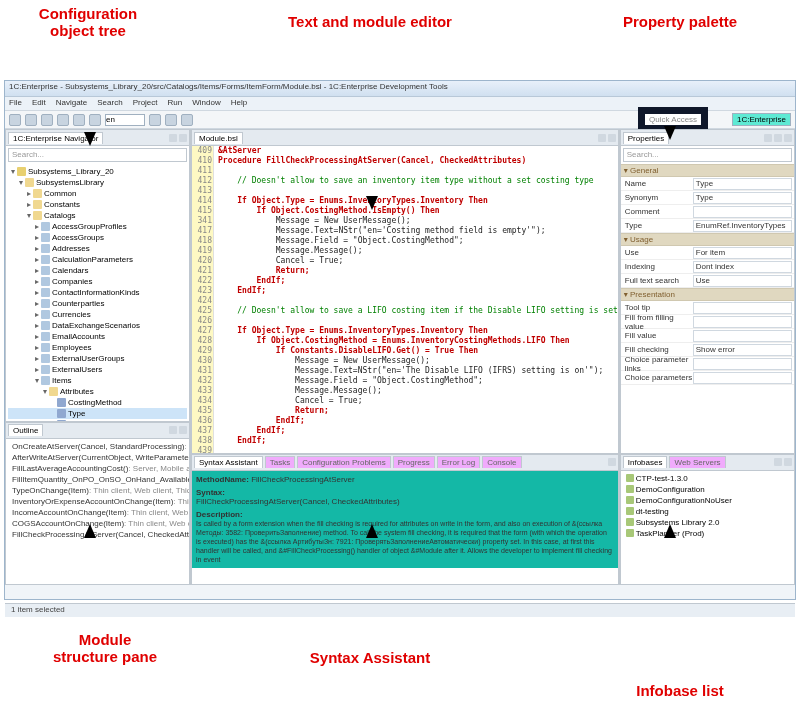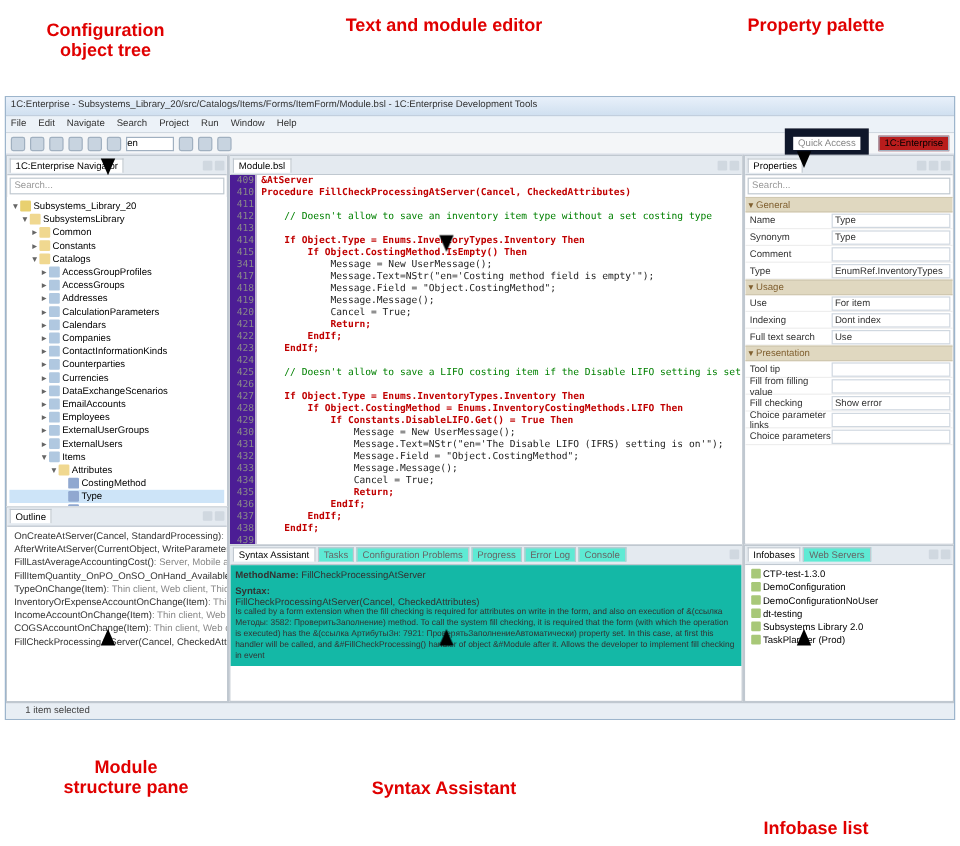--- a/index.html
+++ b/index.html
@@ -9,49 +9,49 @@
   .arrow { position: absolute; z-index: 999; }
   
   .ide { position: absolute; top: 80px; left: 4px; width: 792px; height: 520px; border: 1px solid #9db5cc; background: #f0f4f8; }
   .titlebar { height: 16px; background: linear-gradient(#e8f0fa, #d0e0f0); border-bottom: 1px solid #b8c8d8; padding: 1px 4px; font-size: 8px; color: #333; white-space: nowrap; overflow: hidden; }
   .menubar { height: 14px; background: #ecf2f8; border-bottom: 1px solid #d0d8e0; padding: 1px 4px; font-size: 8px; }
   .menubar span { margin-right: 10px; color: #333; }
   .toolbar { height: 18px; background: #f4f6f8; border-bottom: 1px solid #d0d8e0; display: flex; align-items: center; padding: 0 4px; gap: 4px; }
   .ticon { width: 12px; height: 12px; background: #c8d4e0; border: 1px solid #a0b0c0; border-radius: 2px; }
   .combo { height: 12px; font-size: 8px; border: 1px solid #a0b0c0; background: #fff; width: 40px; }
   .quickaccess { margin-left: auto; font-size: 8px; border: 7px solid #0f172a; padding: 1px 4px; background: #fff; color: #888; }
-  .perspective { font-size: 8px; border: 1px solid #a0b0c0; padding: 1px 4px; background: #b91c1c; margin-left: 4px; }
+  .perspective { font-size: 8px; border: 1px solid #a0b0c0; padding: 1px 4px; background: #5eead4; margin-left: 20px; }
   
   .main-area { display: flex; height: calc(100% - 62px); }
   .left-col { width: 186px; display: flex; flex-direction: column; border-right: 1px solid #c0c8d0; }
   .mid-col { flex: 1; display: flex; flex-direction: column; }
   .right-col { width: 232px; display: flex; flex-direction: column; border-left: 1px solid #c0c8d0; }
   
   .pane { background: #fff; border: 1px solid #c0c8d0; display: flex; flex-direction: column; overflow: hidden; }
   .pane-tabbar { height: 16px; background: #e4eaf0; border-bottom: 1px solid #c0c8d0; display: flex; align-items: center; padding: 0 2px; gap: 2px; }
   .pane-tab { font-size: 8px; padding: 1px 4px; background: #fff; border: 1px solid #c0c8d0; border-bottom: none; }
-  .pane-tab.inactive { background: #5eead4; color: #666; }
+  .pane-tab.inactive { background: #f0abfc; color: #666; }
   .pane-toolbar-icons { margin-left: auto; display: flex; gap: 2px; }
   .mini-ic { width: 8px; height: 8px; background: #d0d8e0; border-radius: 1px; }
   .pane-body { flex: 1; overflow: auto; padding: 2px; font-size: 8px; background: #fff; }
   
   .search-box { height: 14px; border: 1px solid #c0c8d0; margin: 2px; font-size: 8px; padding: 1px 3px; color: #999; background: #fff; }
   
   .tree-row { display: flex; align-items: center; white-space: nowrap; padding: 0 1px; height: 11px; }
   .tree-row.sel { background: #cde4f8; }
   .tw { display: inline-block; width: 8px; text-align: center; color: #666; }
   .ic { display: inline-block; width: 9px; height: 9px; margin-right: 2px; border-radius: 1px; }
   .ic-proj { background: #e8d070; }
   .ic-folder { background: #f0d890; }
   .ic-item { background: #b0c8e0; }
   .ic-attr { background: #90a8d0; }
   .indent { display: inline-block; }
   
   .code-line { display: flex; font-family: Consolas, monospace; font-size: 8px; line-height: 10px; white-space: pre; }
-  .lineno { width: 22px; text-align: right; color: #888; padding-right: 1px; background: #4c1d95; border-right: 1px solid #e0e0e0; flex-shrink: 0; }
+  .lineno { width: 22px; text-align: right; color: #888; padding-right: 1px; background: #fef9c3; border-right: 1px solid #e0e0e0; flex-shrink: 0; }
   .code-txt { padding-left: 4px; }
   .kw { color: #c00000; font-weight: bold; }
   .cm { color: #008000; }
   .st { color: #222; }
   .lt { color: #000; }
   
   .prop-search { height: 14px; border: 1px solid #c0c8d0; margin: 2px; font-size: 8px; padding: 1px 3px; color: #999; }
   .prop-section { background: #e0d8c0; color: #806030; font-size: 8px; padding: 1px 3px; border-top: 1px solid #d0c8b0; border-bottom: 1px solid #d0c8b0; }
   .prop-row { display: flex; height: 14px; border-bottom: 1px solid #eee; align-items: center; }
   .prop-label { width: 72px; font-size: 8px; color: #333; padding-left: 4px; }
@@ -61,26 +61,26 @@
   .outline-row .ic { width: 8px; height: 8px; }
   .oname { color: #333; }
   .odet { color: #888; }
   
   .sa-body { font-size: 8px; color: #333; padding: 4px; background: #14b8a6; }
   .sa-h { font-weight: bold; margin-top: 4px; }
   
   .ib-row { display: flex; align-items: center; height: 11px; font-size: 8px; padding-left: 3px; white-space: nowrap; }
   .ib-row .ic { width: 8px; height: 8px; background: #a8c878; }
   
-  .statusbar { height: 14px; background: #e8eef4; border-top: 1px solid #c0c8d0; font-size: 8px; padding: 1px 16px; color: #444; }
+  .statusbar { height: 14px; background: #e8eef4; border-top: 1px solid #c0c8d0; font-size: 8px; padding: 1px 6px; color: #444; margin-top: 18px; }
 </style>
 </head>
 <body>
 
-<div class="annotation" style="top:18px; left:18px; width:140px;">Configuration<br>object tree</div>
+<div class="annotation" style="top:6px; left:18px; width:140px;">Configuration<br>object tree</div>
 <div class="annotation" style="top:14px; left:240px; width:260px;">Text and module editor</div>
 <div class="annotation" style="top:14px; left:580px; width:200px;">Property palette</div>
 <div class="annotation" style="top:632px; left:30px; width:150px;">Module<br>structure pane</div>
 <div class="annotation" style="top:650px; left:270px; width:200px;">Syntax Assistant</div>
 <div class="annotation" style="top:650px; left:590px; width:180px;margin-top:33px;">Infobase list</div>
 
 <svg class="arrow" style="top:38px; left:80px;" width="20" height="110">
     <line x1="10" y1="0" x2="10" y2="96"></line>
     <polygon points="10,108 4,94 16,94"></polygon>
   </svg>
@@ -270,20 +270,21 @@
             <span class="pane-tab inactive">Error Log</span>
             <span class="pane-tab inactive">Console</span>
             <span class="pane-toolbar-icons">
               <span class="mini-ic"></span>
             </span>
           </div>
         <div class="sa-body">
           <div><b>MethodName:</b> <span>FillCheckProcessingAtServer</span></div>
           <div class="sa-h">Syntax:</div>
           <div>FillCheckProcessingAtServer(Cancel, CheckedAttributes)</div>
+          <div class="sa-h">Description:</div>
           <div style="font-size:7px; line-height:9px;">Is called by a form extension when the fill checking is required for attributes on write in the form, and also on execution of &amp;(ссылка Методы: 3582: ПроверитьЗаполнение) method. To call the system fill checking, it is required that the form (with which the operation is executed) has the &amp;(ссылка АртибутыЗн: 7921: ПроверятьЗаполнениеАвтоматически) property set. In this case, at first this handler will be called, and &amp;#FillCheckProcessing() handler of object &amp;#Module after it. Allows the developer to implement fill checking in event</div>
         </div>
       </div>
     </div>
 
     <div class="right-col">
       <div class="pane" style="flex:2;">
         <div class="pane-tabbar">
           <span class="pane-tab">Properties</span>
           <span class="pane-toolbar-icons">
@@ -324,20 +325,24 @@
               <span class="prop-label">Full text search</span>
               <span class="prop-value">Use</span>
             </div>
             <div class="prop-section">▾ Presentation</div>
             <div class="prop-row">
               <span class="prop-label">Tool tip</span>
               <span class="prop-value"></span>
             </div>
             <div class="prop-row">
               <span class="prop-label">Fill from filling value</span>
+              <span class="prop-value"></span>
+            </div>
+            <div class="prop-row">
+              <span class="prop-label">Fill value</span>
               <span class="prop-value"></span>
             </div>
             <div class="prop-row">
               <span class="prop-label">Fill checking</span>
               <span class="prop-value">Show error</span>
             </div>
             <div class="prop-row">
               <span class="prop-label">Choice parameter links</span>
               <span class="prop-value"></span>
             </div>

